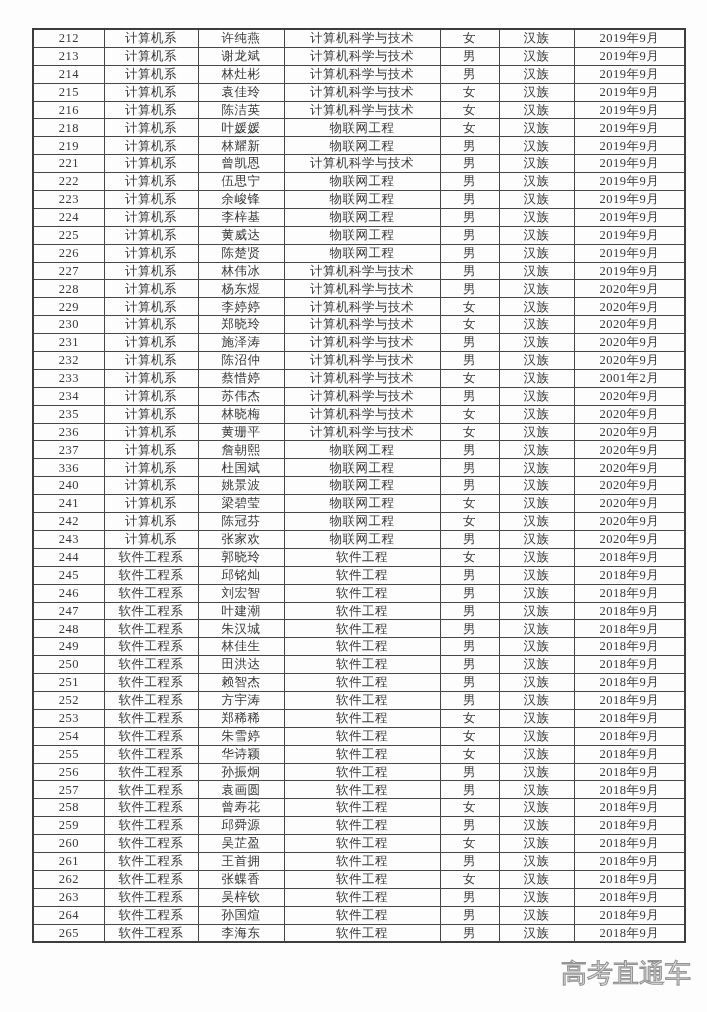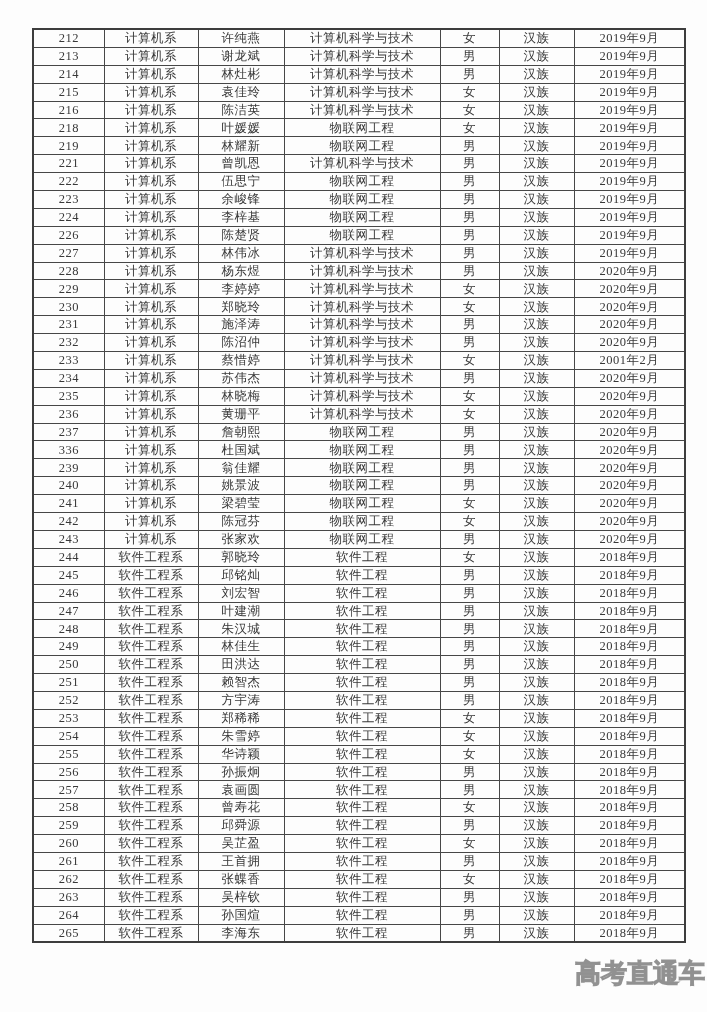--- a/index.html
+++ b/index.html
@@ -38,28 +38,27 @@
     color: #383838;
     letter-spacing: 0.5px;
     white-space: nowrap;
     overflow: hidden;
   }
   .watermark {
     position: absolute;
     left: 561px;
     top: 956px;
     font-size: 26px;
-    font-weight: bold;
+    font-weight: normal;
     white-space: nowrap;
     letter-spacing: 0px;
     color: rgba(200, 200, 200, 0.30);
     -webkit-text-stroke: 1.1px rgba(110, 110, 110, 0.72);
     font-family: "Liberation Serif", "DejaVu Serif", serif;
     pointer-events: none;
-    margin-left: 14px;
   }
 </style>
 </head>
 <body>
 
 <div class="page">
   <table class="roster">
     <colgroup>
         <col style="width: 71px;">
         <col style="width: 94px;">
@@ -163,20 +162,29 @@
         <tr>
           <td>224</td>
           <td>计算机系</td>
           <td>李梓基</td>
           <td>物联网工程</td>
           <td>男</td>
           <td>汉族</td>
           <td>2019年9月</td>
         </tr>
         <tr>
+          <td>225</td>
+          <td>计算机系</td>
+          <td>黄威达</td>
+          <td>物联网工程</td>
+          <td>男</td>
+          <td>汉族</td>
+          <td>2019年9月</td>
+        </tr>
+        <tr>
           <td>226</td>
           <td>计算机系</td>
           <td>陈楚贤</td>
           <td>物联网工程</td>
           <td>男</td>
           <td>汉族</td>
           <td>2019年9月</td>
         </tr>
         <tr>
           <td>227</td>
@@ -274,29 +282,20 @@
           <td>詹朝熙</td>
           <td>物联网工程</td>
           <td>男</td>
           <td>汉族</td>
           <td>2020年9月</td>
         </tr>
         <tr>
           <td>336</td>
           <td>计算机系</td>
           <td>杜国斌</td>
-          <td>物联网工程</td>
-          <td>男</td>
-          <td>汉族</td>
-          <td>2020年9月</td>
-        </tr>
-        <tr>
-          <td>239</td>
-          <td>计算机系</td>
-          <td>翁佳耀</td>
           <td>物联网工程</td>
           <td>男</td>
           <td>汉族</td>
           <td>2020年9月</td>
         </tr>
         <tr>
           <td>240</td>
           <td>计算机系</td>
           <td>姚景波</td>
           <td>物联网工程</td>

